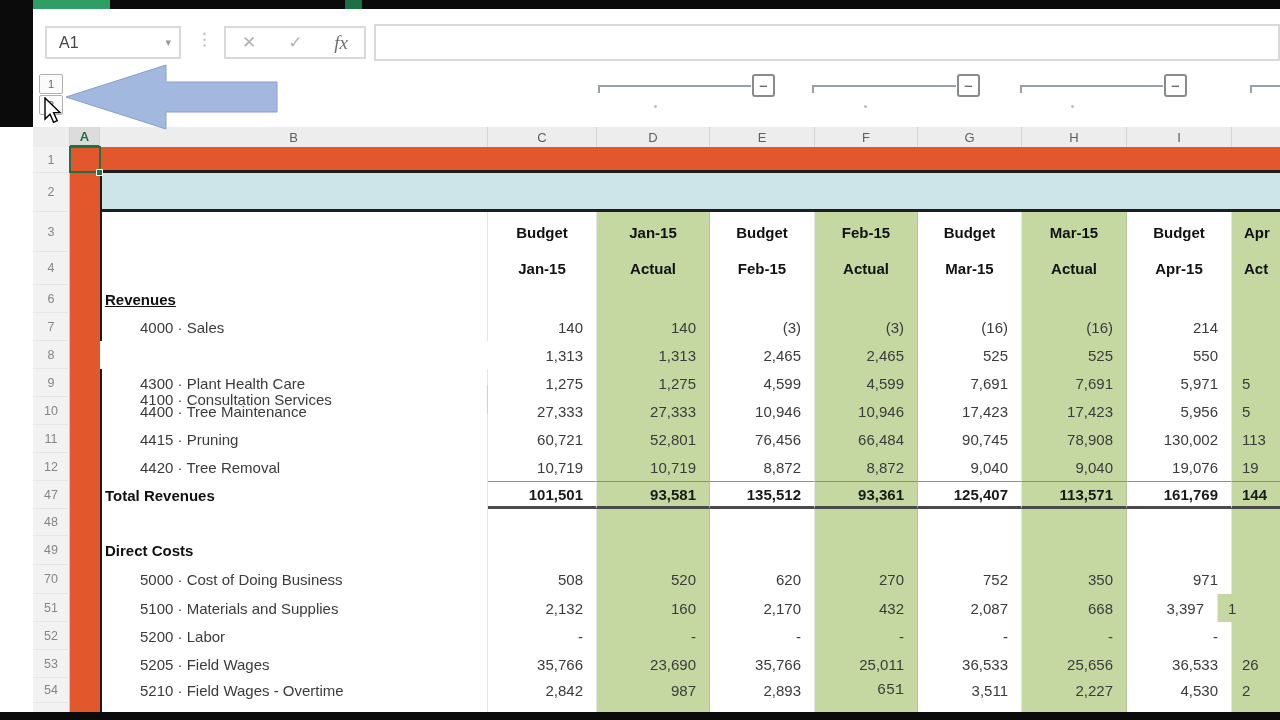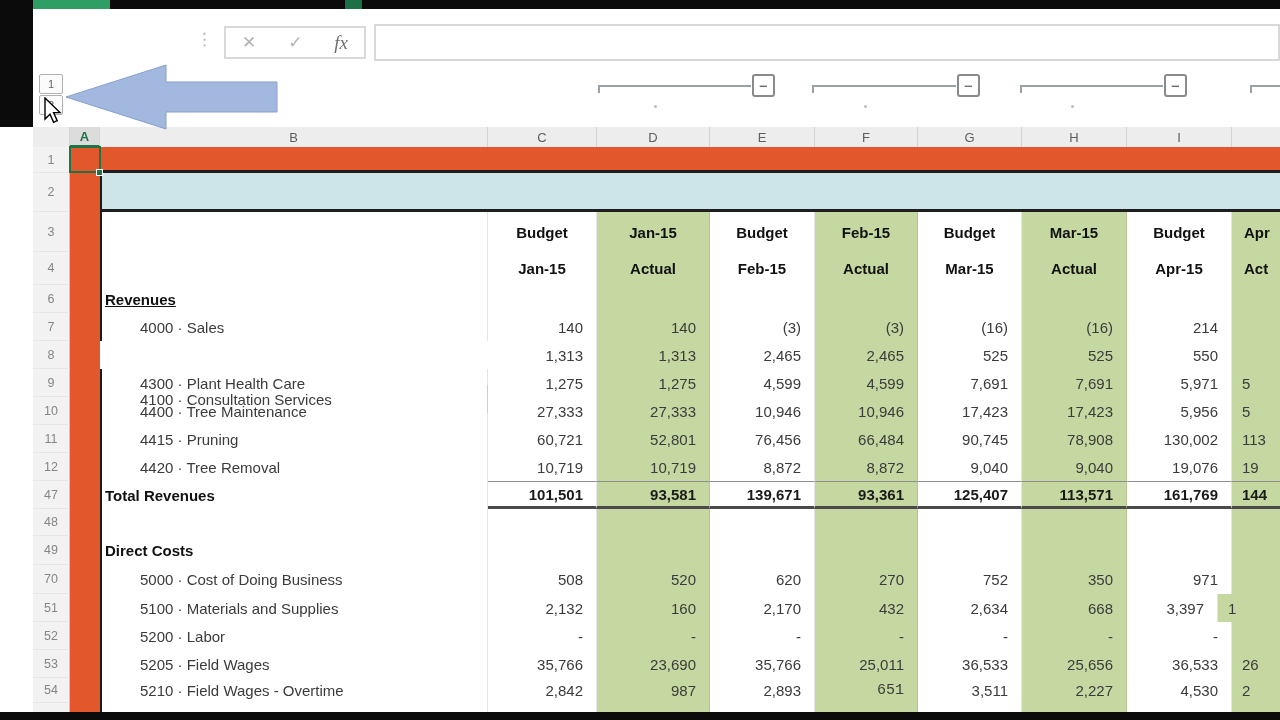--- a/index.html
+++ b/index.html
@@ -71,20 +71,24 @@
 <body>
 
 <div id="page">
 
   <div id="topbar">
     <div class="gseg"></div>
     <div class="gsq"></div>
   </div>
   <div id="leftblack"></div>
 
+  <div id="namebox">
+    <span class="nb-val">A1</span>
+    <span class="nb-caret">▾</span>
+  </div>
   <div id="fbdots">⋮</div>
   <div id="fbbtns">
     <span class="fb-x">✕</span>
     <span class="fb-ck">✓</span>
     <span class="fb-fx">fx</span>
   </div>
   <div id="fbinput"></div>
 
   <div id="outlinearea"></div>
   <div id="colheads">
@@ -227,21 +231,21 @@
         <div class="c v g vl" style="width: 105px;">9,040</div>
         <div class="c v vl" style="width: 105px;">19,076</div>
         <div class="c v jf g" style="width: 105px;">19</div>
       </div>
       <div class="row" style="top: 334px; height: 28px;">
         <div class="c gut" style="width: 37px;">47</div>
         <div class="c ca" style="width: 30px;"></div>
         <div class="c bl vl totlab" style="width: 388px;">Total Revenues</div>
         <div class="c v vl tot" style="width: 109px;">101,501</div>
         <div class="c v g vl tot" style="width: 113px;">93,581</div>
-        <div class="c v vl tot" style="width: 105px;">139,671</div>
+        <div class="c v vl tot" style="width: 105px;">135,512</div>
         <div class="c v g vl tot" style="width: 103px;">93,361</div>
         <div class="c v vl tot" style="width: 104px;">125,407</div>
         <div class="c v g vl tot" style="width: 105px;">113,571</div>
         <div class="c v vl tot" style="width: 105px;">161,769</div>
         <div class="c v jf g tot" style="width: 105px;">144</div>
       </div>
       <div class="row" style="top: 362px; height: 27px;">
         <div class="c gut" style="width: 37px;">48</div>
         <div class="c ca" style="width: 30px;"></div>
         <div class="c bl vl" style="width: 388px;"></div>
@@ -281,21 +285,21 @@
         <div class="c v jf g" style="width: 105px;"></div>
       </div>
       <div class="row" style="top: 447px; height: 28px;">
         <div class="c gut" style="width: 37px;">51</div>
         <div class="c ca" style="width: 30px;"></div>
         <div class="c bl vl lab" style="width: 388px;">5100 · Materials and Supplies</div>
         <div class="c v vl" style="width: 109px;">2,132</div>
         <div class="c v g vl" style="width: 113px;">160</div>
         <div class="c v vl" style="width: 105px;">2,170</div>
         <div class="c v g vl" style="width: 103px;">432</div>
-        <div class="c v vl" style="width: 104px;">2,634</div>
+        <div class="c v vl" style="width: 104px;">2,087</div>
         <div class="c v g vl" style="width: 105px;">668</div>
         <div class="c v vl" style="width: 91px;">3,397</div>
         <div class="c v jf g" style="width: 105px;">1</div>
       </div>
       <div class="row" style="top: 475px; height: 28px;">
         <div class="c gut" style="width: 37px;">52</div>
         <div class="c ca" style="width: 30px;"></div>
         <div class="c bl vl lab" style="width: 388px;">5200 · Labor</div>
         <div class="c v vl" style="width: 109px;">-</div>
         <div class="c v g vl" style="width: 113px;">-</div>

